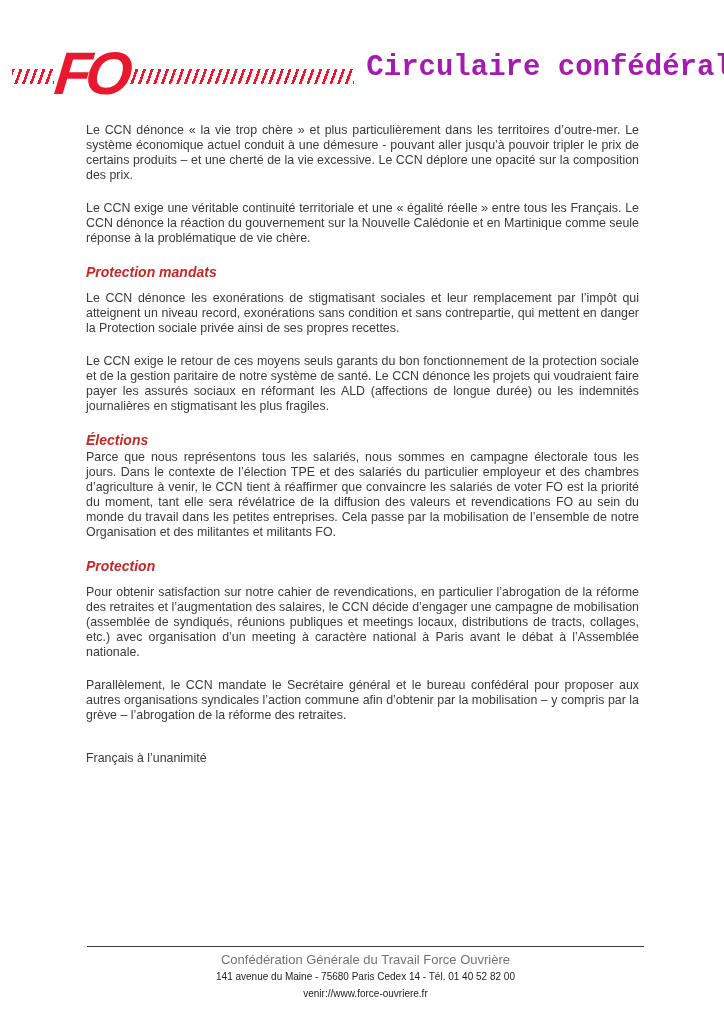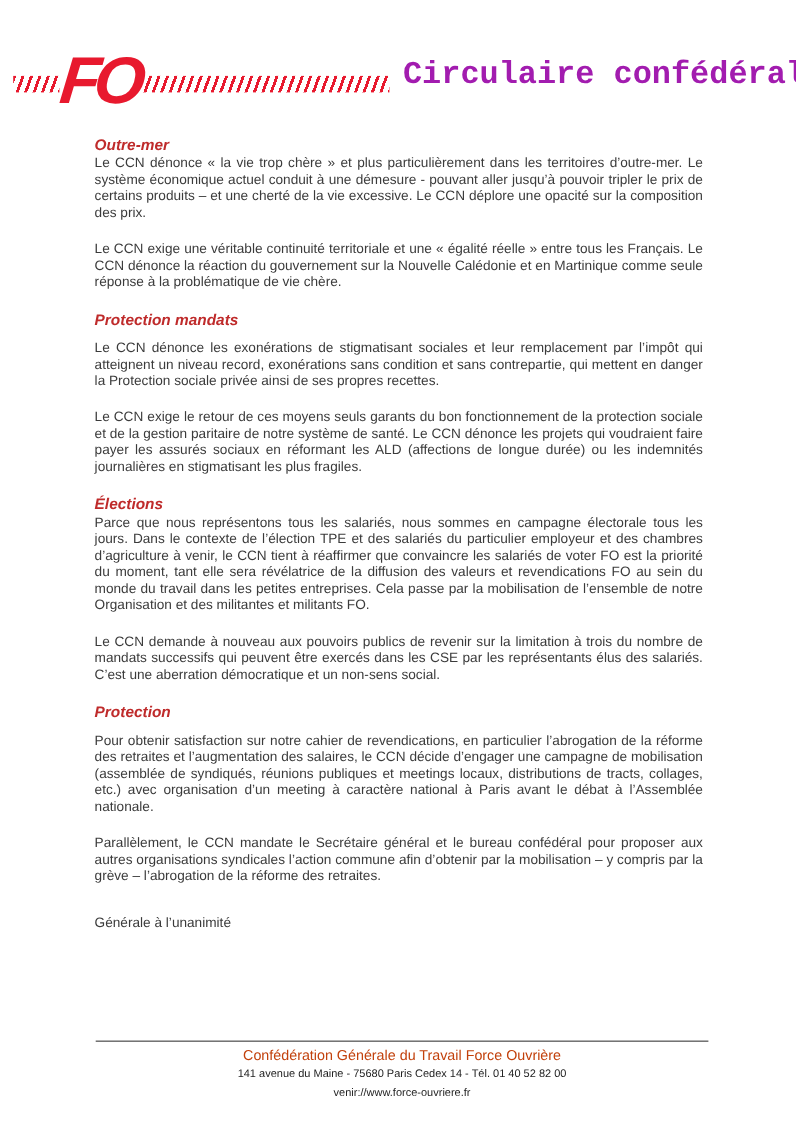--- a/index.html
+++ b/index.html
@@ -91,21 +91,21 @@
     position: absolute;
     top: 946px;
     left: 87px;
     width: 557px;
     border-top: 1px solid #3a3a3a;
     padding-top: 4px;
     text-align: center;
     line-height: 17px;
   }
   .footer-org {
-    color: #c2410c;
+    color: #737373;
     font-size: 13px;
   }
   .footer-address, .footer-url {
     color: #1d1d1d;
     font-size: 10px;
   }
 </style>
 </head>
 <body>
 
@@ -115,44 +115,42 @@
     <div class="hatch hatch-left"></div>
     <div class="fo-logo">FO</div>
     <div class="hatch hatch-mid"></div>
     <h1 class="doc-title">Circulaire confédérale</h1>
     <div class="hatch hatch-right"></div>
   </header>
 
   <main class="content">
 
     <section>
-      <h2 class="section-heading">Outre-mer</h2>
       <p>Le CCN dénonce « la vie trop chère » et plus particulièrement dans les territoires d’outre-mer. Le système économique actuel conduit à une démesure - pouvant aller jusqu’à pouvoir tripler le prix de certains produits – et une cherté de la vie excessive. Le CCN déplore une opacité sur la composition des prix.</p>
       <p>Le CCN exige une véritable continuité territoriale et une « égalité réelle » entre tous les Français. Le CCN dénonce la réaction du gouvernement sur la Nouvelle Calédonie et en Martinique comme seule réponse à la problématique de vie chère.</p>
     </section>
 
     <section>
       <h2 class="section-heading h-gap">Protection mandats</h2>
       <p>Le CCN dénonce les exonérations de stigmatisant sociales et leur remplacement par l’impôt qui atteignent un niveau record, exonérations sans condition et sans contrepartie, qui mettent en danger la Protection sociale privée ainsi de ses propres recettes.</p>
       <p>Le CCN exige le retour de ces moyens seuls garants du bon fonctionnement de la protection sociale et de la gestion paritaire de notre système de santé. Le CCN dénonce les projets qui voudraient faire payer les assurés sociaux en réformant les ALD (affections de longue durée) ou les indemnités journalières en stigmatisant les plus fragiles.</p>
     </section>
 
     <section>
       <h2 class="section-heading">Élections</h2>
       <p>Parce que nous représentons tous les salariés, nous sommes en campagne électorale tous les jours. Dans le contexte de l’élection TPE et des salariés du particulier employeur et des chambres d’agriculture à venir, le CCN tient à réaffirmer que convaincre les salariés de voter FO est la priorité du moment, tant elle sera révélatrice de la diffusion des valeurs et revendications FO au sein du monde du travail dans les petites entreprises. Cela passe par la mobilisation de l’ensemble de notre Organisation et des militantes et militants FO.</p>
-      <p>Le CCN demande à nouveau aux pouvoirs publics de revenir sur la limitation à trois du nombre de mandats successifs qui peuvent être exercés dans les CSE par les représentants élus des salariés. C’est une aberration démocratique et un non-sens social.</p>
     </section>
 
     <section>
       <h2 class="section-heading h-gap">Protection</h2>
       <p>Pour obtenir satisfaction sur notre cahier de revendications, en particulier l’abrogation de la réforme des retraites et l’augmentation des salaires, le CCN décide d’engager une campagne de mobilisation (assemblée de syndiqués, réunions publiques et meetings locaux, distributions de tracts, collages, etc.) avec organisation d’un meeting à caractère national à Paris avant le débat à l’Assemblée nationale.</p>
       <p>Parallèlement, le CCN mandate le Secrétaire général et le bureau confédéral pour proposer aux autres organisations syndicales l’action commune afin d’obtenir par la mobilisation – y compris par la grève – l’abrogation de la réforme des retraites.</p>
     </section>
 
-    <p class="closing">Générale à l’unanimité</p>
+    <p class="closing">Français à l’unanimité</p>
 
   </main>
 
   <footer class="page-footer">
     <div class="footer-org">Confédération Générale du Travail Force Ouvrière</div>
     <div class="footer-address">141 avenue du Maine - 75680 Paris Cedex 14 - Tél. 01 40 52 82 00</div>
     <div class="footer-url">venir://www.force-ouvriere.fr</div>
   </footer>
 
 </div>

